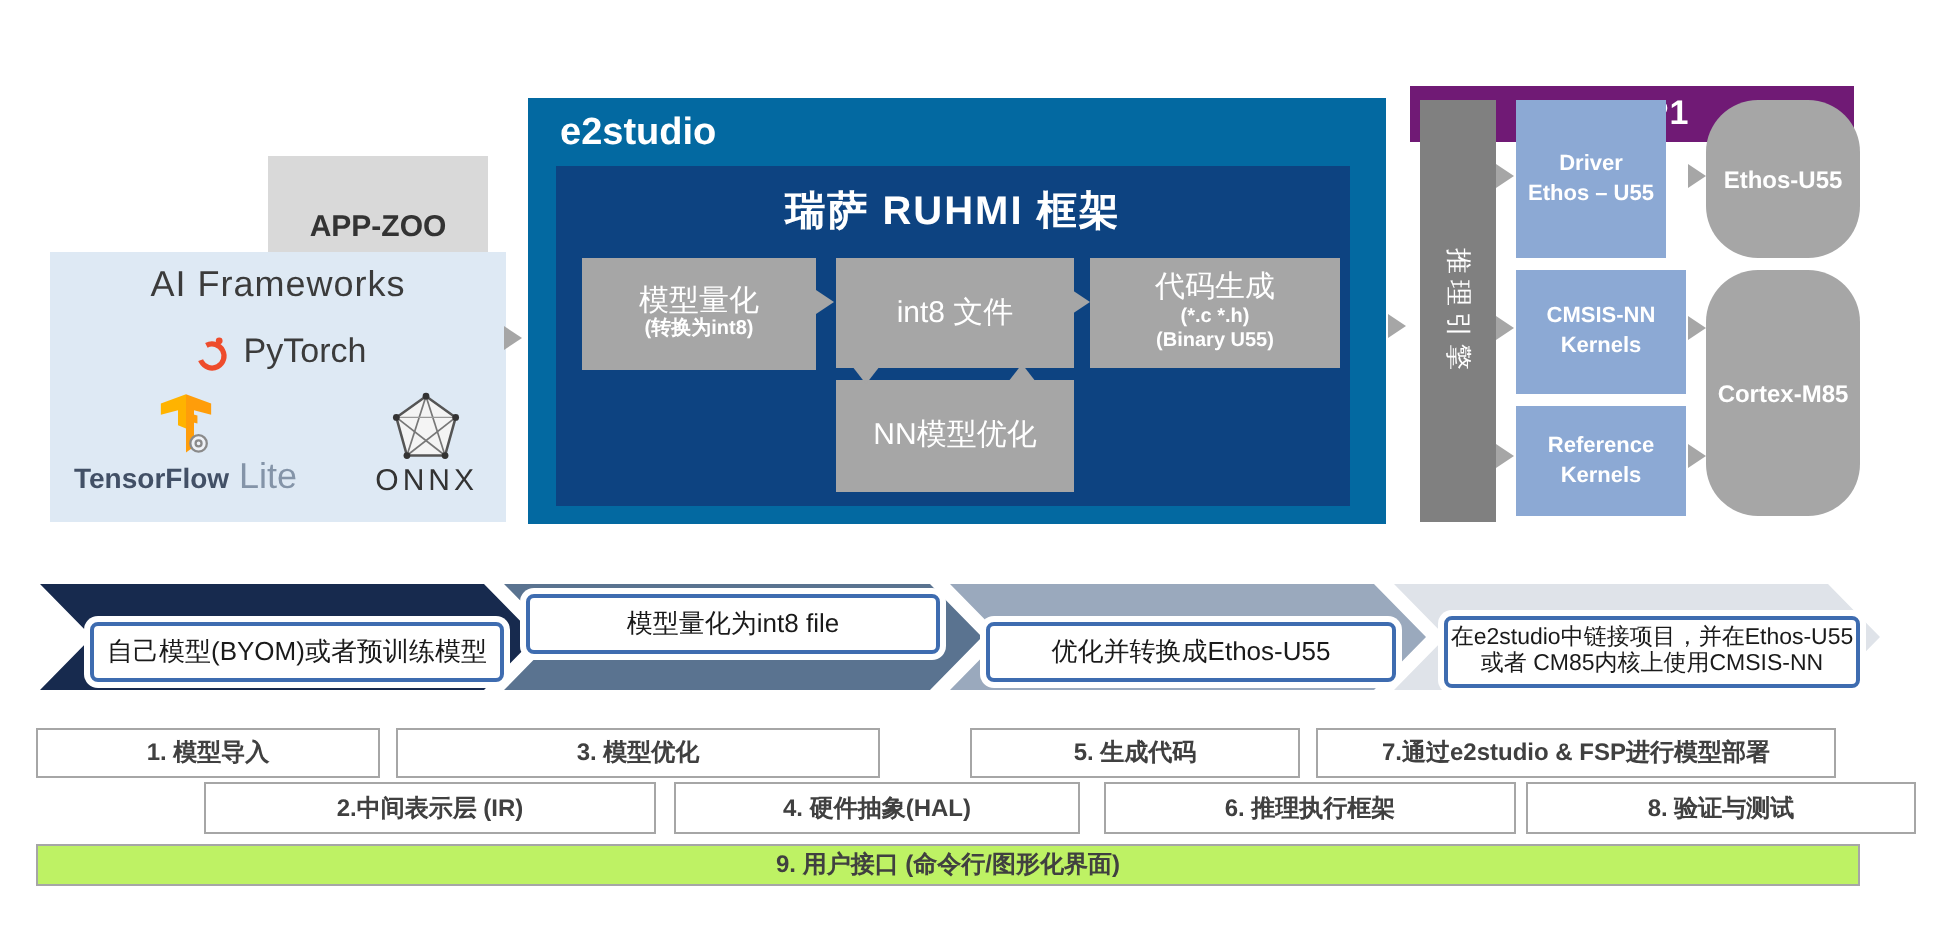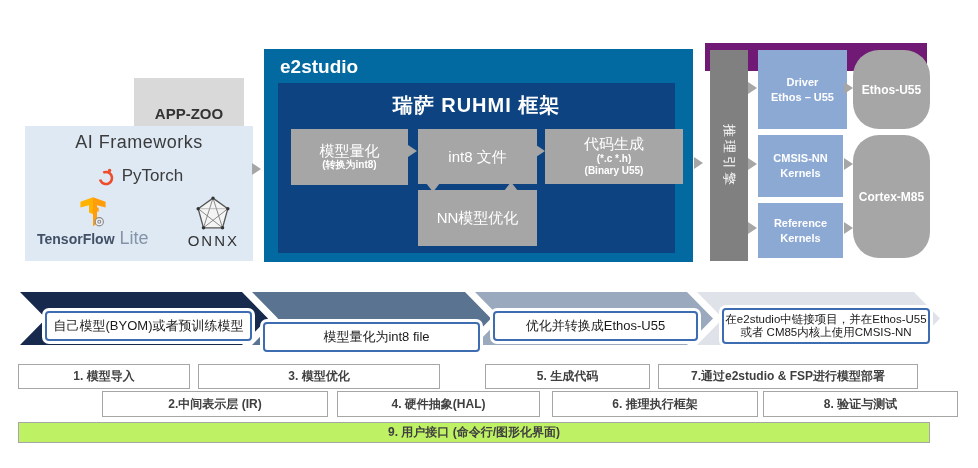--- a/index.html
+++ b/index.html
@@ -113,21 +113,21 @@
     <div class="abs e2inner" style="left:14px;top:34px;width:397px;height:170px;">
       <div class="ctr ruhmi" style="height:44px;">瑞萨 RUHMI 框架</div>
 
       <div class="abs col nodebox" style="left:13px;top:46px;width:117px;height:56px;">
         <span class="node-main">模型量化</span>
         <span class="node-sub">(转换为int8)</span>
       </div>
 
       <div class="abs ctr nodebox node-main" style="left:140px;top:46px;width:119px;height:55px;">int8 文件</div>
 
-      <div class="abs col nodebox" style="left:267px;top:46px;width:138px;height:55px;">
+      <div class="abs col nodebox" style="left:267px;top:46px;width:125px;height:55px;">
         <span class="node-main">代码生成</span>
         <span class="node-sub">(*.c *.h)</span>
         <span class="node-sub">(Binary U55)</span>
       </div>
 
       <div class="abs ctr nodebox node-main" style="left:140px;top:107px;width:119px;height:56px;">NN模型优化</div>
 
       <div class="abs arr-r" style="left:130px;top:62px;"></div>
       <div class="abs arr-r" style="left:258px;top:62px;"></div>
       <div class="abs arr-d" style="left:148px;top:100px;"></div>
@@ -136,21 +136,21 @@
   </div>
 
   <div class="abs arr-r" style="left:694px;top:157px;"></div>
 
   <div class="abs ctr ra-bar" style="left:705px;top:14px;width:222px;height:28px;">RA8P1</div>
 
   <div class="abs ctr engine" style="left:710px;top:50px;width:38px;height:211px;">
     <span class="engine-txt">推理引擎</span>
   </div>
 
-  <div class="abs col bluebox" style="left:758px;top:50px;width:89px;height:79px;">
+  <div class="abs col bluebox" style="left:758px;top:50px;width:75px;height:79px;">
     <span>Driver</span>
     <span>Ethos – U55</span>
   </div>
   <div class="abs col bluebox" style="left:758px;top:135px;width:85px;height:62px;">
     <span>CMSIS-NN</span>
     <span>Kernels</span>
   </div>
   <div class="abs col bluebox" style="left:758px;top:203px;width:85px;height:55px;">
     <span>Reference</span>
     <span>Kernels</span>
@@ -165,21 +165,21 @@
   <div class="abs arr-r" style="left:844px;top:82px;"></div>
   <div class="abs arr-r" style="left:844px;top:158px;"></div>
   <div class="abs arr-r" style="left:844px;top:222px;"></div>
 
   <div class="abs chev" style="left:20px;top:292px;width:248px;background:#172a4e;"></div>
   <div class="abs chev" style="left:252px;top:292px;width:239px;background:#5a7390;"></div>
   <div class="abs chev" style="left:475px;top:292px;width:238px;background:#9aa9bd;"></div>
   <div class="abs chev" style="left:697px;top:292px;width:243px;background:#dfe3e9;"></div>
 
   <div class="abs ctr flowlabel" style="left:45px;top:311px;width:203px;height:26px;">自己模型(BYOM)或者预训练模型</div>
-  <div class="abs ctr flowlabel" style="left:263px;top:322px;width:203px;height:26px;padding-left:10px;">模型量化为int8 file</div>
+  <div class="abs ctr flowlabel" style="left:263px;top:297px;width:203px;height:26px;">模型量化为int8 file</div>
   <div class="abs ctr flowlabel" style="left:493px;top:311px;width:201px;height:26px;">优化并转换成Ethos-U55</div>
   <div class="abs ctr flowlabel small" style="left:722px;top:308px;width:204px;height:32px;">在e2studio中链接项目，并在Ethos-U55或者 CM85内核上使用CMSIS-NN</div>
 
   <div class="abs ctr layerbox" style="left:18px;top:364px;width:170px;height:23px;">1. 模型导入</div>
   <div class="abs ctr layerbox" style="left:198px;top:364px;width:240px;height:23px;">3. 模型优化</div>
   <div class="abs ctr layerbox" style="left:485px;top:364px;width:163px;height:23px;">5. 生成代码</div>
   <div class="abs ctr layerbox" style="left:658px;top:364px;width:258px;height:23px;">7.通过e2studio &amp; FSP进行模型部署</div>
 
   <div class="abs ctr layerbox" style="left:102px;top:391px;width:224px;height:24px;">2.中间表示层 (IR)</div>
   <div class="abs ctr layerbox" style="left:337px;top:391px;width:201px;height:24px;">4. 硬件抽象(HAL)</div>

